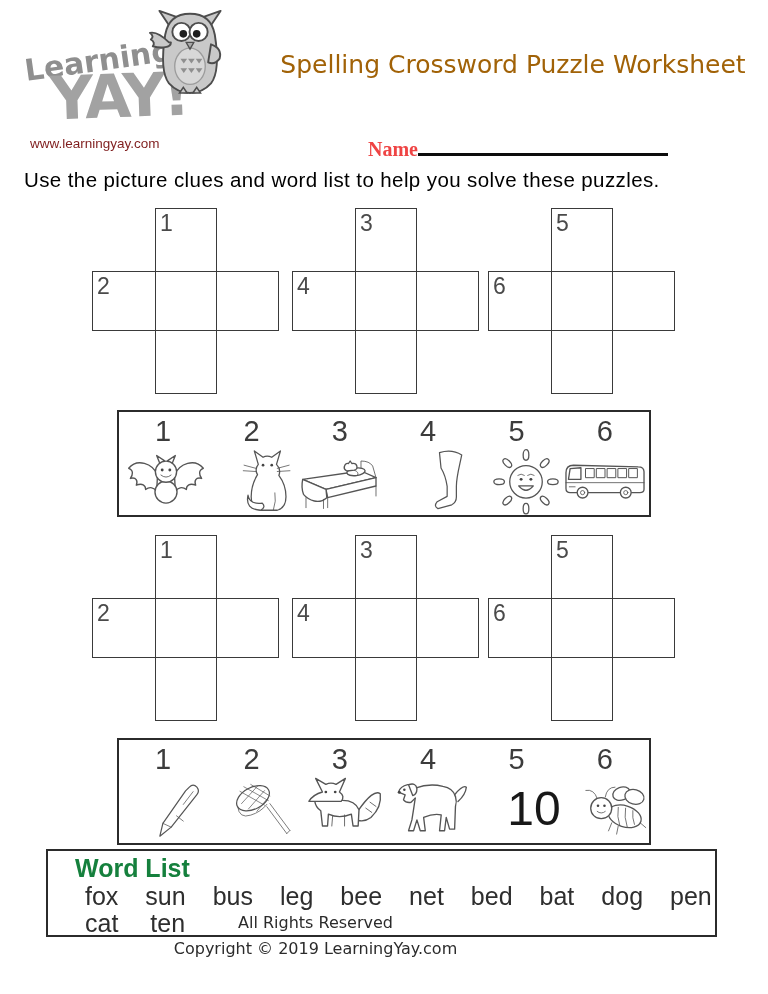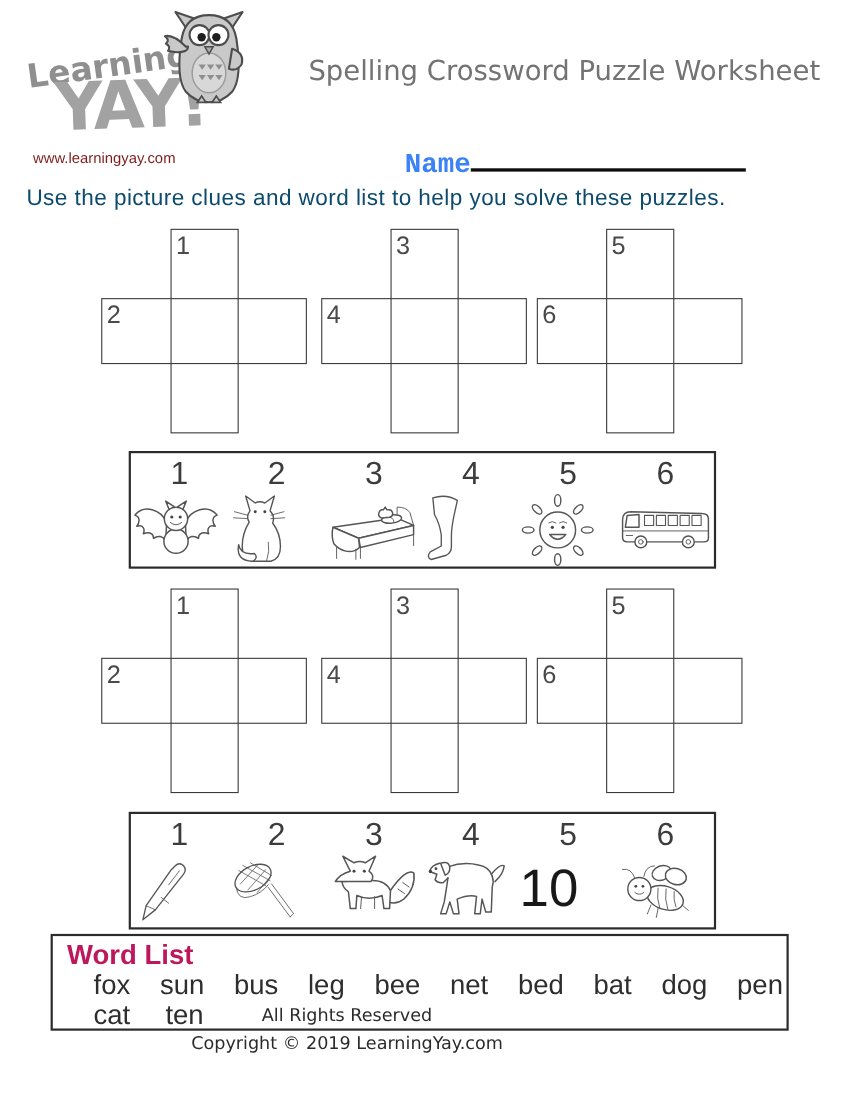--- a/index.html
+++ b/index.html
@@ -10,50 +10,50 @@
   .brand-top{position:absolute;left:24px;top:42px;font-family:"DejaVu Sans",sans-serif;
              font-weight:bold;font-size:30px;color:#8f8f8f;transform:rotate(-8deg);letter-spacing:0;}
   .brand-bottom{position:absolute;left:50px;top:66px;font-family:"DejaVu Sans",sans-serif;
              font-weight:bold;font-size:60px;line-height:1;color:#a2a2a2;transform:rotate(-2deg);
              letter-spacing:-3px;}
   .website{position:absolute;left:30px;top:136px;font-size:13.5px;color:#7f1d1d;}
   .owl{position:absolute;left:148px;top:6px;}
 
   
   .title{position:absolute;left:268px;top:50px;width:490px;text-align:center;
-         font-family:"DejaVu Sans",sans-serif;font-size:25px;color:#737373;}
-  .name-row{position:absolute;left:368px;top:131px;font-family:Liberation Mono, monospace;
-            font-weight:bold;font-size:25px;color:#3b82f6;white-space:nowrap;}
+         font-family:"DejaVu Sans",sans-serif;font-size:25px;color:#a16207;}
+  .name-row{position:absolute;left:368px;top:131px;font-family:Liberation Serif, serif;
+            font-weight:bold;font-size:20px;color:#ef4444;white-space:nowrap;}
   .name-line{display:inline-block;width:250px;border-bottom:3px solid #0c0c0c;height:22px;}
   .instructions{position:absolute;left:24px;top:168px;width:744px;font-size:20.5px;
-                color:#0c4a6e;letter-spacing:0.4px;}
+                color:#000000;letter-spacing:0.4px;}
 
   
   .cross{position:absolute;width:190px;height:188px;}
   .cross .v{position:absolute;left:63px;top:0;width:60px;height:184px;border:1.5px solid #3a3a3a;}
   .cross .h{position:absolute;left:0;top:63px;width:185px;height:58px;border:1.5px solid #3a3a3a;}
   .cross .num{position:absolute;font-size:23px;color:#4a4a4a;line-height:1;}
   .cross .down{left:68px;top:4px;}
   .cross .across{left:5px;top:67px;}
 
   
   .strip{position:absolute;left:117px;width:530px;height:103px;border:2px solid #2b2b2b;
          display:flex;background:#fff;}
   .clue{flex:1;display:flex;flex-direction:column;align-items:center;min-width:0;}
   .clue-num{font-size:29px;color:#3c3c3c;line-height:1;padding-top:5px;}
-  .clue-art{flex:1;display:flex;align-items:center;justify-content:flex-start;width:100%;}
+  .clue-art{flex:1;display:flex;align-items:center;justify-content:flex-end;width:100%;}
   .ten-label{font-size:48px;color:#181818;line-height:1;font-family:"Liberation Sans",sans-serif;}
   svg.art{display:block;}
   .lineart{stroke:#555;stroke-width:1.6;fill:#fff;stroke-linejoin:round;stroke-linecap:round;}
   .thin{stroke:#555;stroke-width:1px;fill:none;stroke-linecap:round;}
   .dot{fill:#444;stroke:none;}
 
   
   .wordlist{position:absolute;left:46px;top:849px;width:667px;height:84px;border:2px solid #2b2b2b;}
-  .wl-title{position:absolute;left:13px;top:3px;font-size:25px;font-weight:bold;color:#be185d;text-align:right;}
+  .wl-title{position:absolute;left:27px;top:3px;font-size:25px;font-weight:bold;color:#15803d;text-align:right;}
   .wl-row{position:absolute;left:37px;display:flex;gap:27px;font-size:25px;color:#2e2e2e;}
   .wl-row.r1{top:31px;}
   .wl-row.r2{top:58px;gap:32px;}
 
   
   .footer-line{position:absolute;left:0;width:631px;text-align:center;color:#2b2b2b;
                font-family:"DejaVu Sans",sans-serif;font-size:16px;}
   .fl1{top:939px;}
   .fl2{top:913px;}
 </style>

